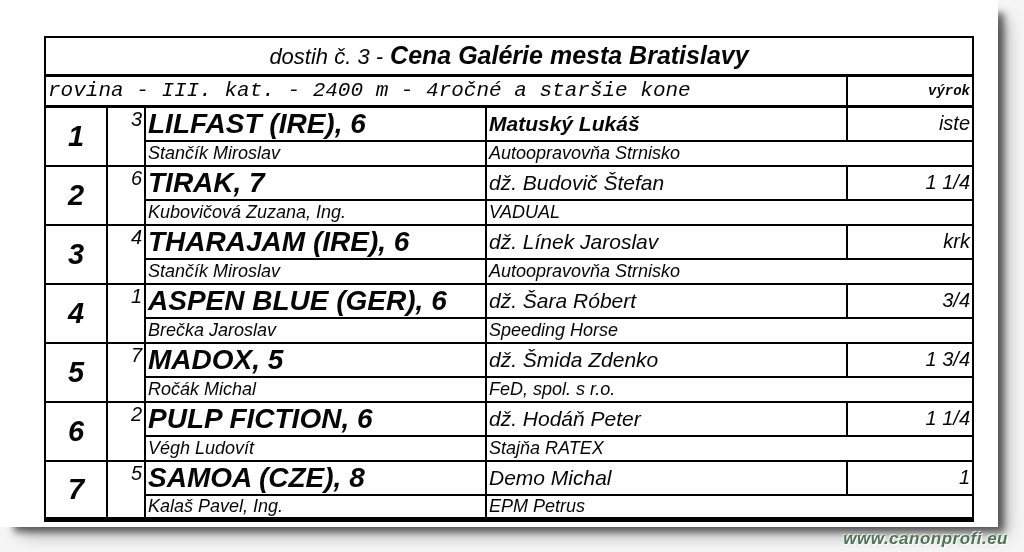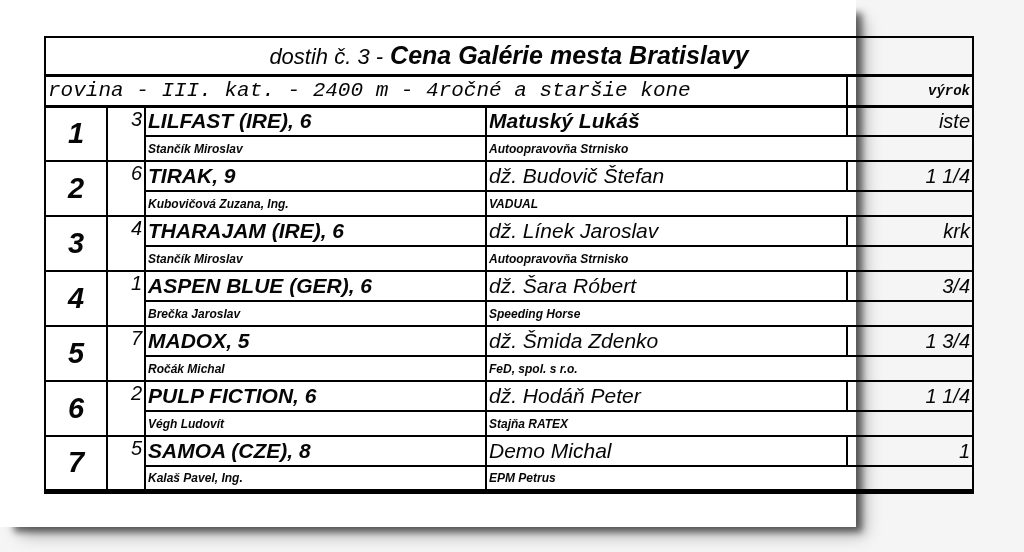--- a/index.html
+++ b/index.html
@@ -8,21 +8,21 @@
     width: 1024px; height: 552px;
     background: #f5f5f5;
     overflow: hidden;
     font-family: "Liberation Sans", sans-serif;
   }
   .stage { position: relative; width: 1024px; height: 552px; }
 
   
   .page {
     position: absolute; left: 0; top: 0;
-    width: 856px; height: 527px;
+    width: 998px; height: 527px;
     background: #ffffff;
     box-shadow: 10px 9px 7px -4px rgba(0,0,0,0.55),
                 15px 14px 16px -6px rgba(0,0,0,0.28);
   }
 
   table.race-table {
     position: absolute; left: 44px; top: 36px;
     width: 928px;
     border-collapse: collapse;
     table-layout: fixed;
@@ -51,25 +51,25 @@
 
   td.pos {
     font-size: 29px; font-weight: bold;
     text-align: center; vertical-align: middle;
   }
   td.num {
     font-size: 20px;
     text-align: right; vertical-align: top;
     padding: 1px 5px 0 0;
   }
-  td.horse   { font-size: 21px; font-weight: bold; padding-left: 9px; vertical-align: middle; }
+  td.horse   { font-size: 28px; font-weight: bold; padding-left: 9px; vertical-align: middle; }
   td.rider   { font-size: 21px; padding-left: 9px; vertical-align: middle; }
   td.rider.bold { font-weight: bold; border-radius: 15px; }
   td.verdict { font-size: 20px; text-align: right; vertical-align: middle; }
-  td.trainer, td.owner { font-size: 12px; padding-left: 9px; vertical-align: middle; font-weight: bold; }
+  td.trainer, td.owner { font-size: 18px; padding-left: 9px; vertical-align: middle; }
 
   .watermark {
     position: absolute; top: 529px; right: 16px;
     font-size: 17px; font-weight: bold; font-style: italic;
     letter-spacing: 0.5px;
     color: #4f7355;
     text-shadow: 1px 1px 0 #ffffff, -1px -1px 0 #e8e8e8;
   }
 </style>
 </head>
@@ -106,21 +106,21 @@
         <td class="verdict">iste</td>
       </tr>
       <tr class="sub">
         <td class="trainer">Stančík Miroslav</td>
         <td class="owner" colspan="2">Autoopravovňa Strnisko</td>
       </tr>
 
       <tr class="main">
         <td class="pos" rowspan="2">2</td>
         <td class="num" rowspan="2">6</td>
-        <td class="horse">TIRAK, 9</td>
+        <td class="horse">TIRAK, 7</td>
         <td class="rider">dž. Budovič Štefan</td>
         <td class="verdict">1 1/4</td>
       </tr>
       <tr class="sub">
         <td class="trainer">Kubovičová Zuzana, Ing.</td>
         <td class="owner" colspan="2">VADUAL</td>
       </tr>
 
       <tr class="main">
         <td class="pos" rowspan="2">3</td>
@@ -179,13 +179,14 @@
       </tr>
       <tr class="sub">
         <td class="trainer">Kalaš Pavel, Ing.</td>
         <td class="owner" colspan="2">EPM Petrus</td>
       </tr>
 
     </tbody>
       </table>
   </div>
 
+  <div class="watermark">www.canonprofi.eu</div>
 </div>
 
 </body></html>

